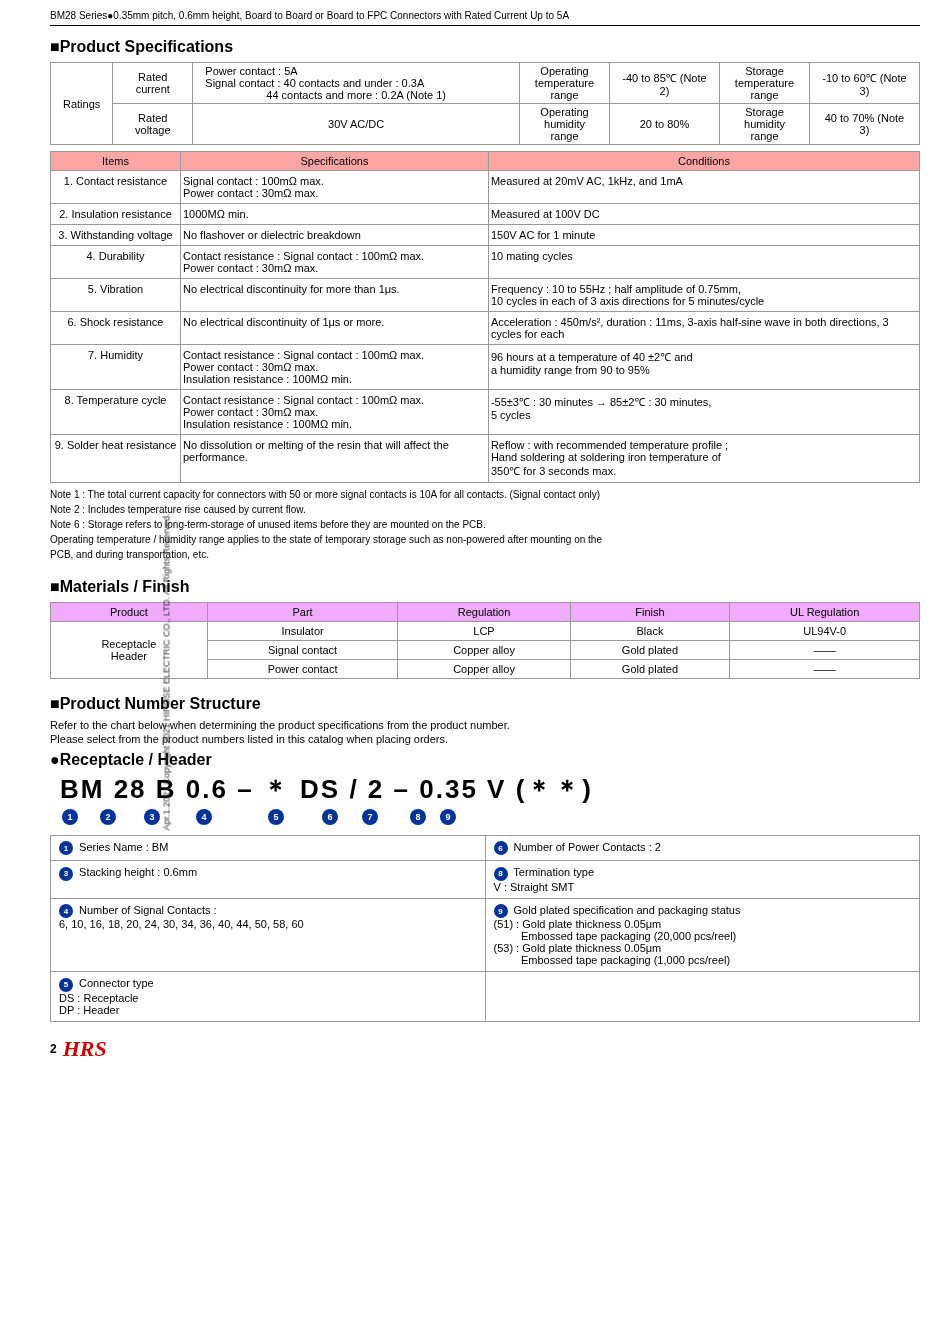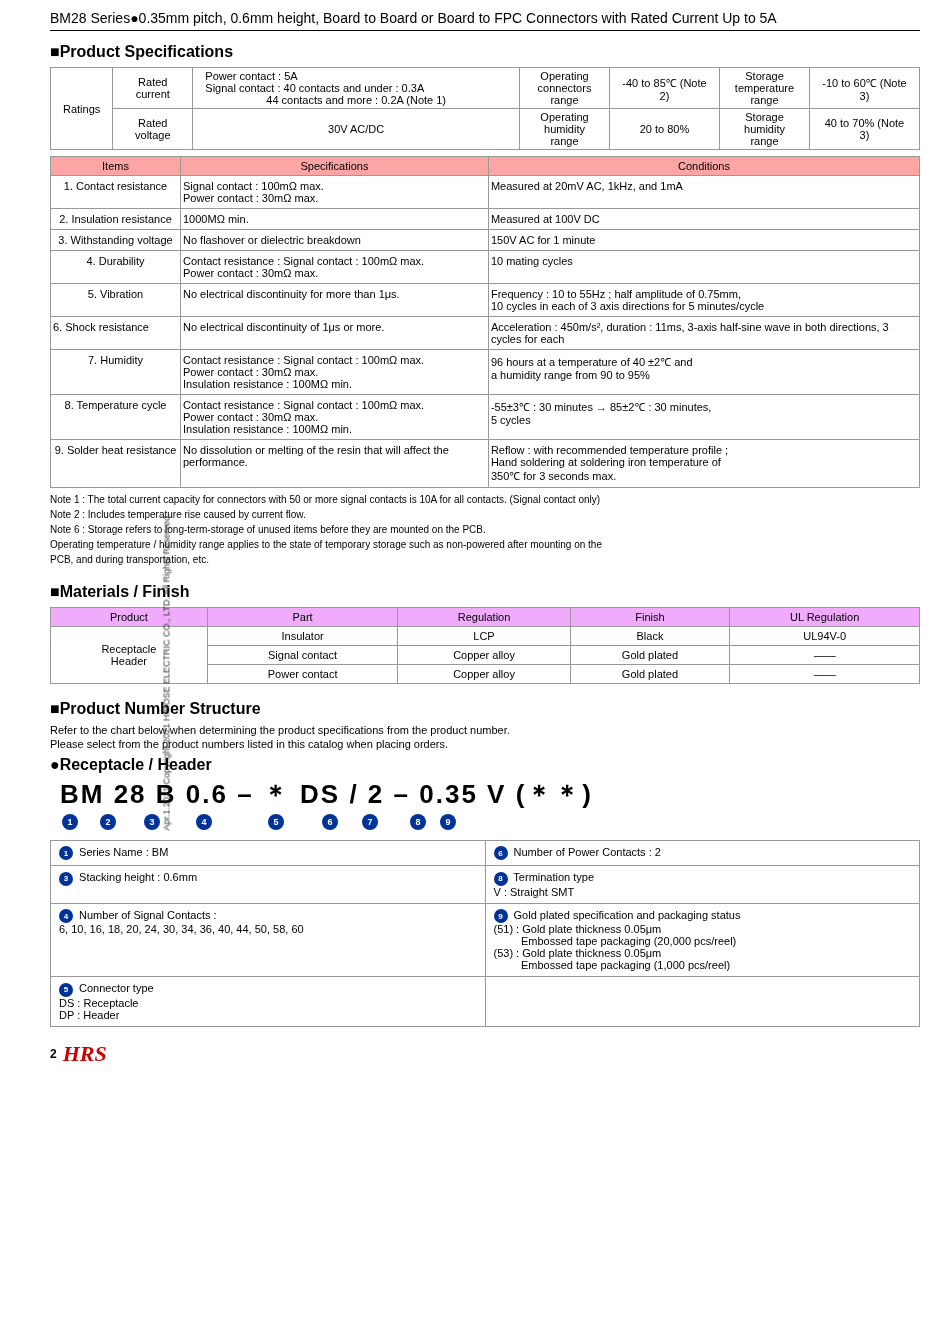--- a/index.html
+++ b/index.html
@@ -7,21 +7,21 @@
       font-family: Arial, sans-serif;
       font-size: 11px;
       color: #000;
       background: #fff;
       width: 950px;
       min-height: 1344px;
       position: relative;
       padding: 10px 30px 20px 50px;
     }
     .page-header {
-      font-size: 14px;
+      font-size: 10px;
       border-bottom: 1px solid #000;
       padding-bottom: 4px;
       margin-bottom: 12px;
     }
     .section-title {
       font-size: 16px;
       font-weight: bold;
       margin-bottom: 6px;
       display: flex;
       align-items: center;
@@ -110,21 +110,21 @@
   <table class="ratings-table">
     <tbody>
       <tr>
         <td rowspan="2" style="text-align:center;width:60px;">Ratings</td>
         <td style="width:80px;text-align:center;">Rated current</td>
         <td style="text-align:left;">
           <div>Power contact : 5A</div>
           <div>Signal contact : 40 contacts and under : 0.3A</div>
           <div style="text-align:center;">44 contacts and more  : 0.2A (Note 1)</div>
         </td>
-        <td style="text-align:center;width:90px;">Operating connectors range</td>
+        <td style="text-align:center;width:90px;">Operating temperature range</td>
         <td style="text-align:center;width:110px;">-40 to 85℃ (Note 2)</td>
         <td style="text-align:center;width:90px;">Storage temperature range</td>
         <td style="text-align:center;width:110px;">-10 to 60℃ (Note 3)</td>
       </tr>
       <tr>
         <td style="text-align:center;">Rated voltage</td>
         <td style="text-align:center;">30V AC/DC</td>
         <td style="text-align:center;">Operating humidity range</td>
         <td style="text-align:center;">20 to 80%</td>
         <td style="text-align:center;">Storage humidity range</td>
@@ -161,21 +161,21 @@
           <td style="text-align: center;">4. Durability</td>
           <td>Contact resistance : Signal contact : 100mΩ max.<br>Power contact : 30mΩ max.</td>
           <td>10 mating cycles</td>
         </tr>
         <tr>
           <td style="text-align: center;">5. Vibration</td>
           <td>No electrical discontinuity for more than 1μs.</td>
           <td>Frequency : 10 to 55Hz ; half amplitude of 0.75mm,<br>10 cycles in each of 3 axis directions for 5 minutes/cycle</td>
         </tr>
         <tr>
-          <td style="">6. Shock resistance</td>
+          <td style="text-align: center;">6. Shock resistance</td>
           <td>No electrical discontinuity of 1μs or more.</td>
           <td>Acceleration : 450m/s², duration : 11ms, 3-axis half-sine wave in both directions, 3 cycles for each</td>
         </tr>
         <tr>
           <td style="text-align: center;">7. Humidity</td>
           <td>Contact resistance : Signal contact : 100mΩ max.<br>Power contact : 30mΩ max.<br>Insulation resistance : 100MΩ min.</td>
           <td>96 hours at a temperature of 40 ±2℃ and<br>a humidity range from 90 to 95%</td>
         </tr>
         <tr>
           <td style="text-align: center;">8. Temperature cycle</td>

